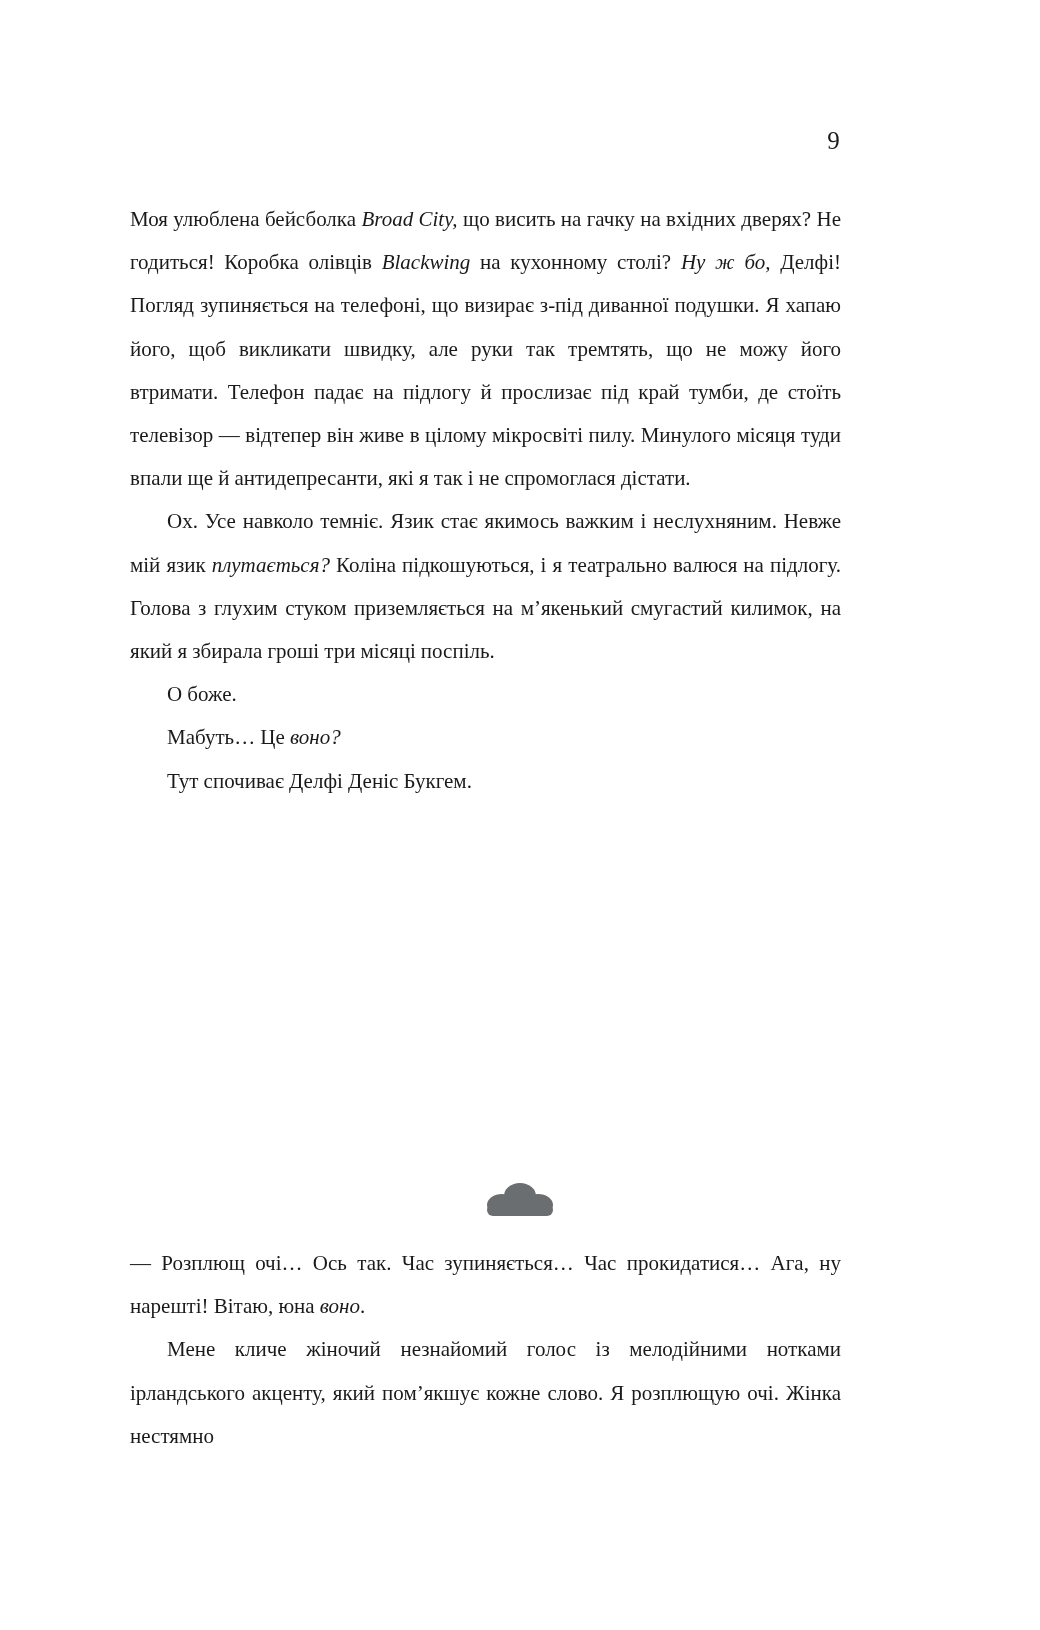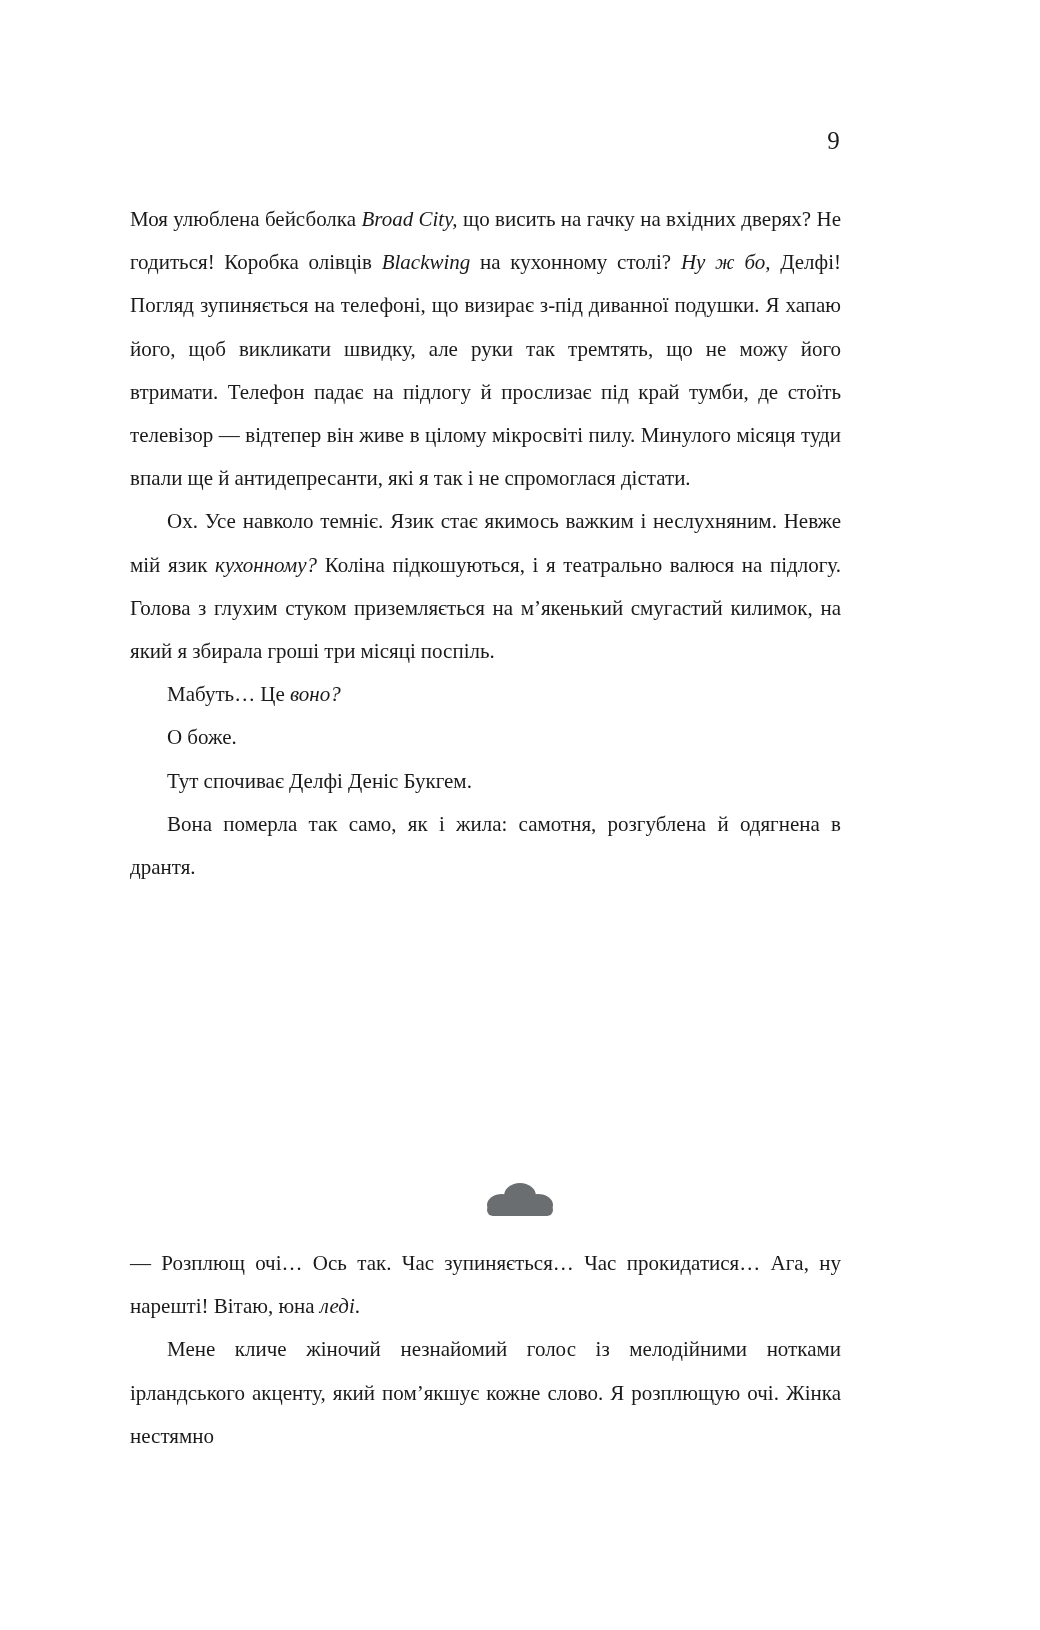--- a/index.html
+++ b/index.html
@@ -86,47 +86,46 @@
 <body>
 
 <div class="page">
 
   <div class="folio">9</div>
 
   <div class="textblock">
 
     <p class="para noindent"><span>Моя улюблена бейсболка </span><i>Broad City,</i><span> що висить на гачку на вхідних дверях? Не годиться! Коробка олівців </span><i>Blackwing</i><span> на кухонному столі? </span><i>Ну ж бо,</i><span> Делфі! Погляд зупиняється на телефоні, що визирає з-під диванної подушки. Я хапаю його, щоб викликати швидку, але руки так тремтять, що не можу його втримати. Телефон падає на підлогу й прослизає під край тумби, де стоїть телевізор — відтепер він живе в цілому мікросвіті пилу. Минулого місяця туди впали ще й антидепре­санти, які я так і не спромоглася дістати.</span></p>
 
-    <p class="para indent"><span>Ох. Усе навколо темніє. Язик стає якимось важким і неслухняним. Невже мій язик </span><i>кухонному?</i><span> Коліна підкошуються, і я театрально валюся на підлогу. Го­лова з глухим стуком приземляється на м’якенький смугастий килимок, на який я збирала гроші три мі­сяці поспіль.</span></p>
+    <p class="para indent"><span>Ох. Усе навколо темніє. Язик стає якимось важким і неслухняним. Невже мій язик </span><i>плутається?</i><span> Коліна підкошуються, і я театрально валюся на підлогу. Го­лова з глухим стуком приземляється на м’якенький смугастий килимок, на який я збирала гроші три мі­сяці поспіль.</span></p>
+
+    <p class="para indent">О боже.</p>
 
     <p class="para indent"><span>Мабуть… Це </span><i>воно?</i></p>
-
-    <p class="para indent">О боже.</p>
 
 
 
 
     <p class="para indent">Тут спочиває Делфі Деніс Букгем.</p>
 
-    <p class="para indent">Вона померла так само, як і жила: самотня, розгу­блена й одягнена в дрантя.</p>
 
   </div>
 
   <div class="ornament">
     <svg width="78" height="34" viewBox="0 0 78 34">
       <g fill="#6b6e70">
         <ellipse cx="39" cy="14" rx="16" ry="13"></ellipse>
         <ellipse cx="21" cy="23" rx="15" ry="11"></ellipse>
         <ellipse cx="57" cy="23" rx="15" ry="11"></ellipse>
         <rect x="6" y="22" width="66" height="12" rx="6"></rect>
       </g>
     </svg>
   </div>
 
   <div class="textblock-2">
 
-    <p class="para noindent"><span>— Розплющ очі… Ось так. Час зупиняється… Час прокидатися… Ага, ну нарешті! Вітаю, юна </span><i>леді</i><span>.</span></p>
+    <p class="para noindent"><span>— Розплющ очі… Ось так. Час зупиняється… Час прокидатися… Ага, ну нарешті! Вітаю, юна </span><i>воно</i><span>.</span></p>
 
     <p class="para indent">Мене кличе жіночий незнайомий голос із мело­дійними нотками ірландського акценту, який пом’як­шує кожне слово. Я розплющую очі. Жінка нестямно</p>
 
   </div>
 
 </div>
 
 </body></html>

